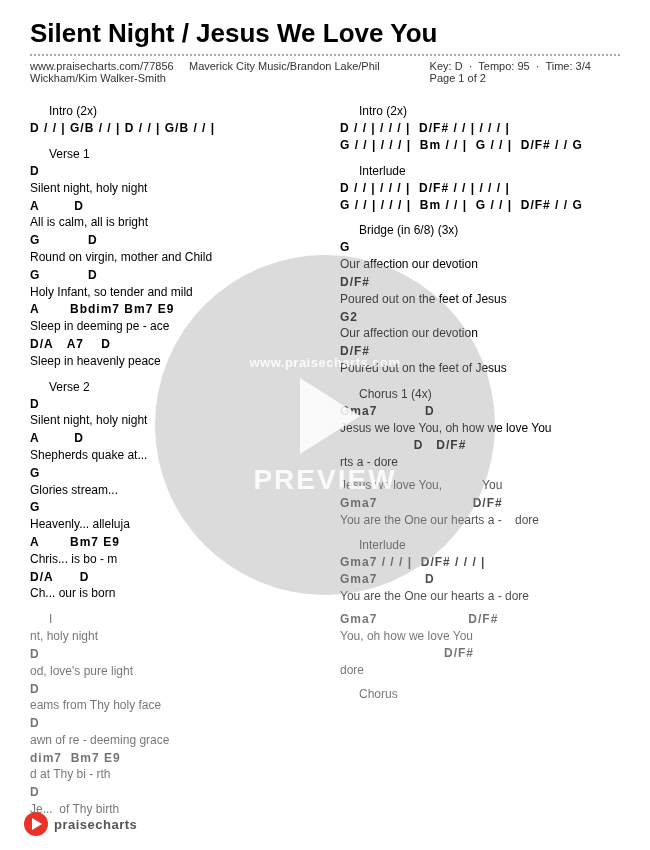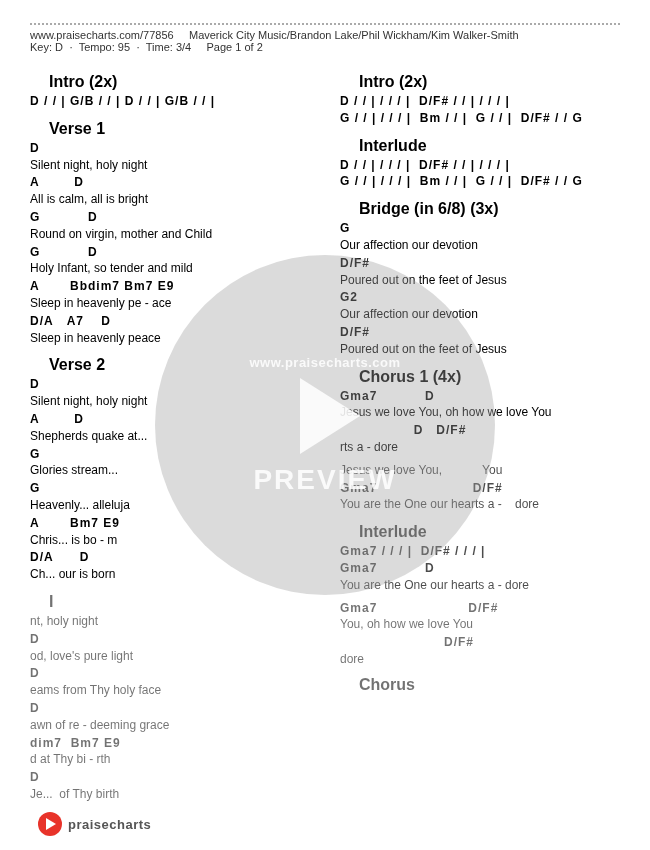--- a/index.html
+++ b/index.html
@@ -31,39 +31,38 @@
       border-top: 2px dotted #aaa;
       margin: 5px 0 4px 0;
     }
 
     .meta-row {
       display: flex;
       justify-content: space-between;
       font-size: 11px;
       color: #333;
       margin-bottom: 10px;
-      flex-direction: column;
     }
 
     .content-columns {
       display: flex;
       gap: 20px;
     }
 
     .col-left {
       flex: 0 0 290px;
     }
 
     .col-right {
       flex: 1;
     }
 
     .section-label {
-      font-weight: bold;
-      font-size: 16px;
+      font-weight: normal;
+      font-size: 12px;
       margin-top: 10px;
       margin-bottom: 2px;
       padding-left: 19px;
     }
 
     .chord-line {
       font-weight: bold;
       font-size: 12px;
       letter-spacing: 1px;
       line-height: 1.4;
@@ -130,21 +129,21 @@
       font-weight: bold;
       color: rgba(255,255,255,0.85);
       letter-spacing: 2px;
       margin-top: 4px;
     }
 
     
     .bottom-logo {
       position: absolute;
       bottom: 14px;
-      left: 38px;
+      left: 24px;
       display: flex;
       align-items: center;
       gap: 6px;
     }
 
     .logo-play-btn {
       width: 24px;
       height: 24px;
       border-radius: 50%;
       background: #e8332a;
@@ -167,20 +166,21 @@
       font-weight: bold;
       color: #555;
       letter-spacing: 0.5px;
     }
   </style>
 </head>
 <body>
 
 <div class="page">
 
+  <div class="title">Silent Night / Jesus We Love You</div>
 
   <hr class="dotted-line">
 
   <div class="meta-row">
     <span>
       <span>www.praisecharts.com/77856</span>
       &nbsp;&nbsp;&nbsp;
       <span>Maverick City Music/Brandon Lake/Phil Wickham/Kim Walker-Smith</span>
     </span>
     <span>
@@ -207,21 +207,21 @@
         <div class="section-label">Verse 1</div>
         <div class="chord-line">D</div>
         <div class="lyric-line">Silent night, holy night</div>
         <div class="chord-line">A&nbsp;&nbsp;&nbsp;&nbsp;&nbsp;&nbsp;&nbsp;&nbsp;D</div>
         <div class="lyric-line">All is calm, all is bright</div>
         <div class="chord-line">G&nbsp;&nbsp;&nbsp;&nbsp;&nbsp;&nbsp;&nbsp;&nbsp;&nbsp;&nbsp;&nbsp;D</div>
         <div class="lyric-line">Round on virgin, mother and Child</div>
         <div class="chord-line">G&nbsp;&nbsp;&nbsp;&nbsp;&nbsp;&nbsp;&nbsp;&nbsp;&nbsp;&nbsp;&nbsp;D</div>
         <div class="lyric-line">Holy Infant, so tender and mild</div>
         <div class="chord-line">A&nbsp;&nbsp;&nbsp;&nbsp;&nbsp;&nbsp;&nbsp;Bbdim7&nbsp;Bm7&nbsp;E9</div>
-        <div class="lyric-line">Sleep in heavenly pe - ace</div>
+        <div class="lyric-line">Sleep in deeming pe - ace</div>
         <div class="chord-line">D/A&nbsp;&nbsp;&nbsp;A7&nbsp;&nbsp;&nbsp;&nbsp;D</div>
         <div class="lyric-line">Sleep in heavenly peace</div>
       </div>
 
 
       <div class="section-group">
         <div class="section-label">Verse 2</div>
         <div class="chord-line">D</div>
         <div class="lyric-line">Silent night, holy night</div>
         <div class="chord-line">A&nbsp;&nbsp;&nbsp;&nbsp;&nbsp;&nbsp;&nbsp;&nbsp;D</div>

